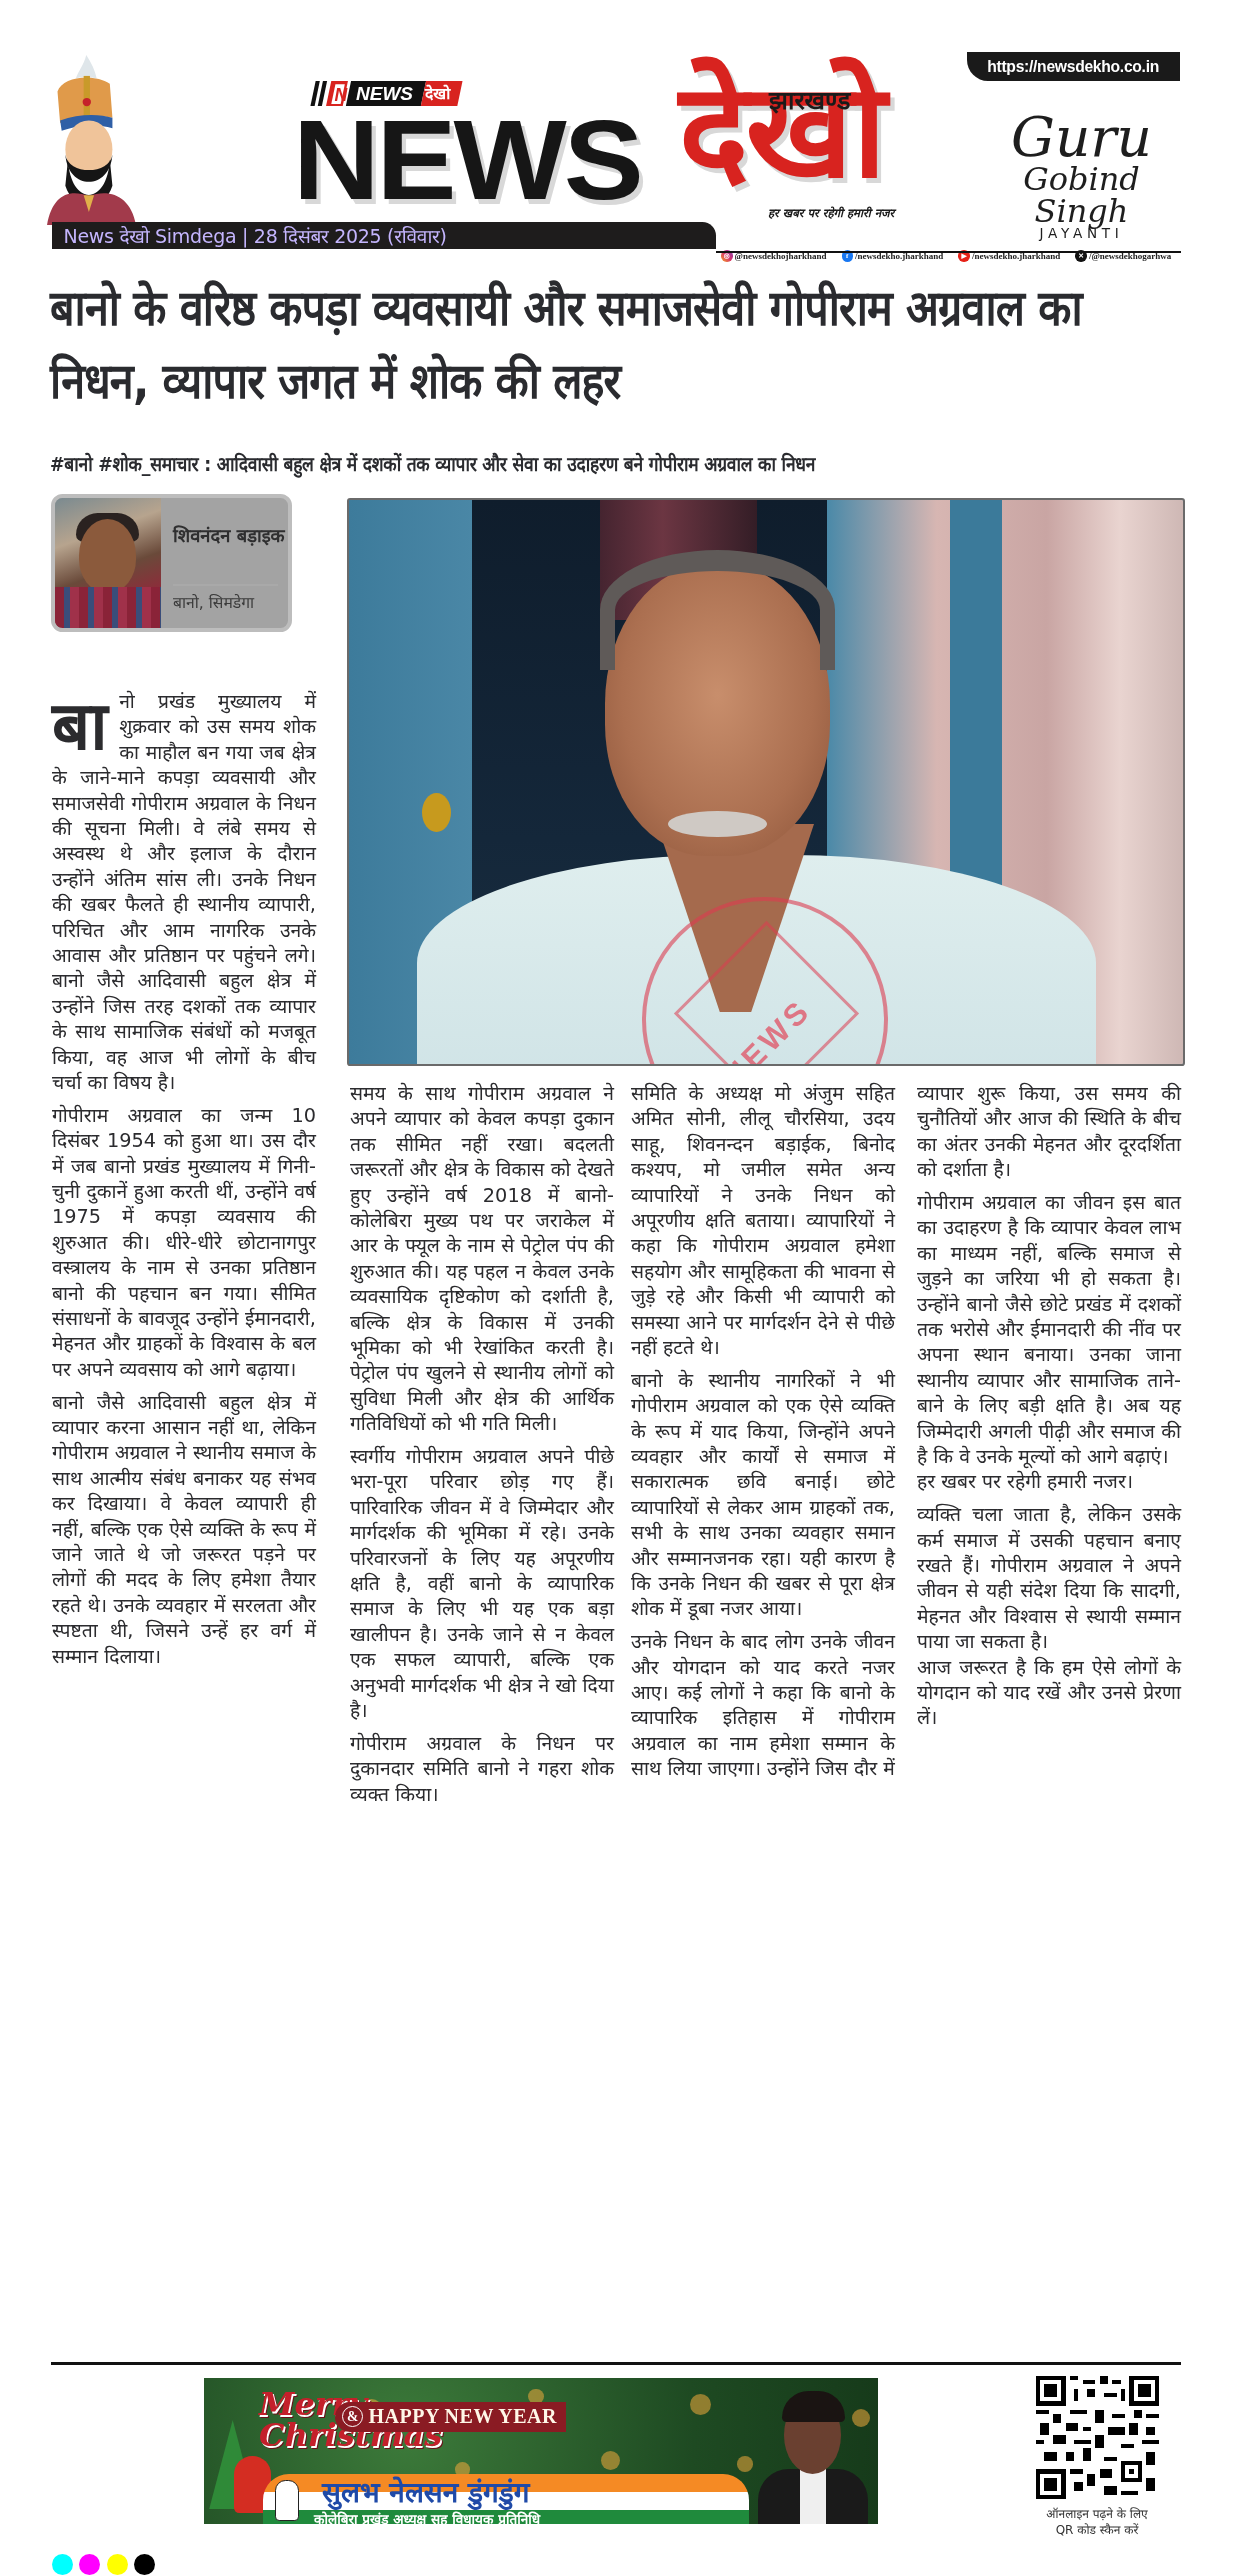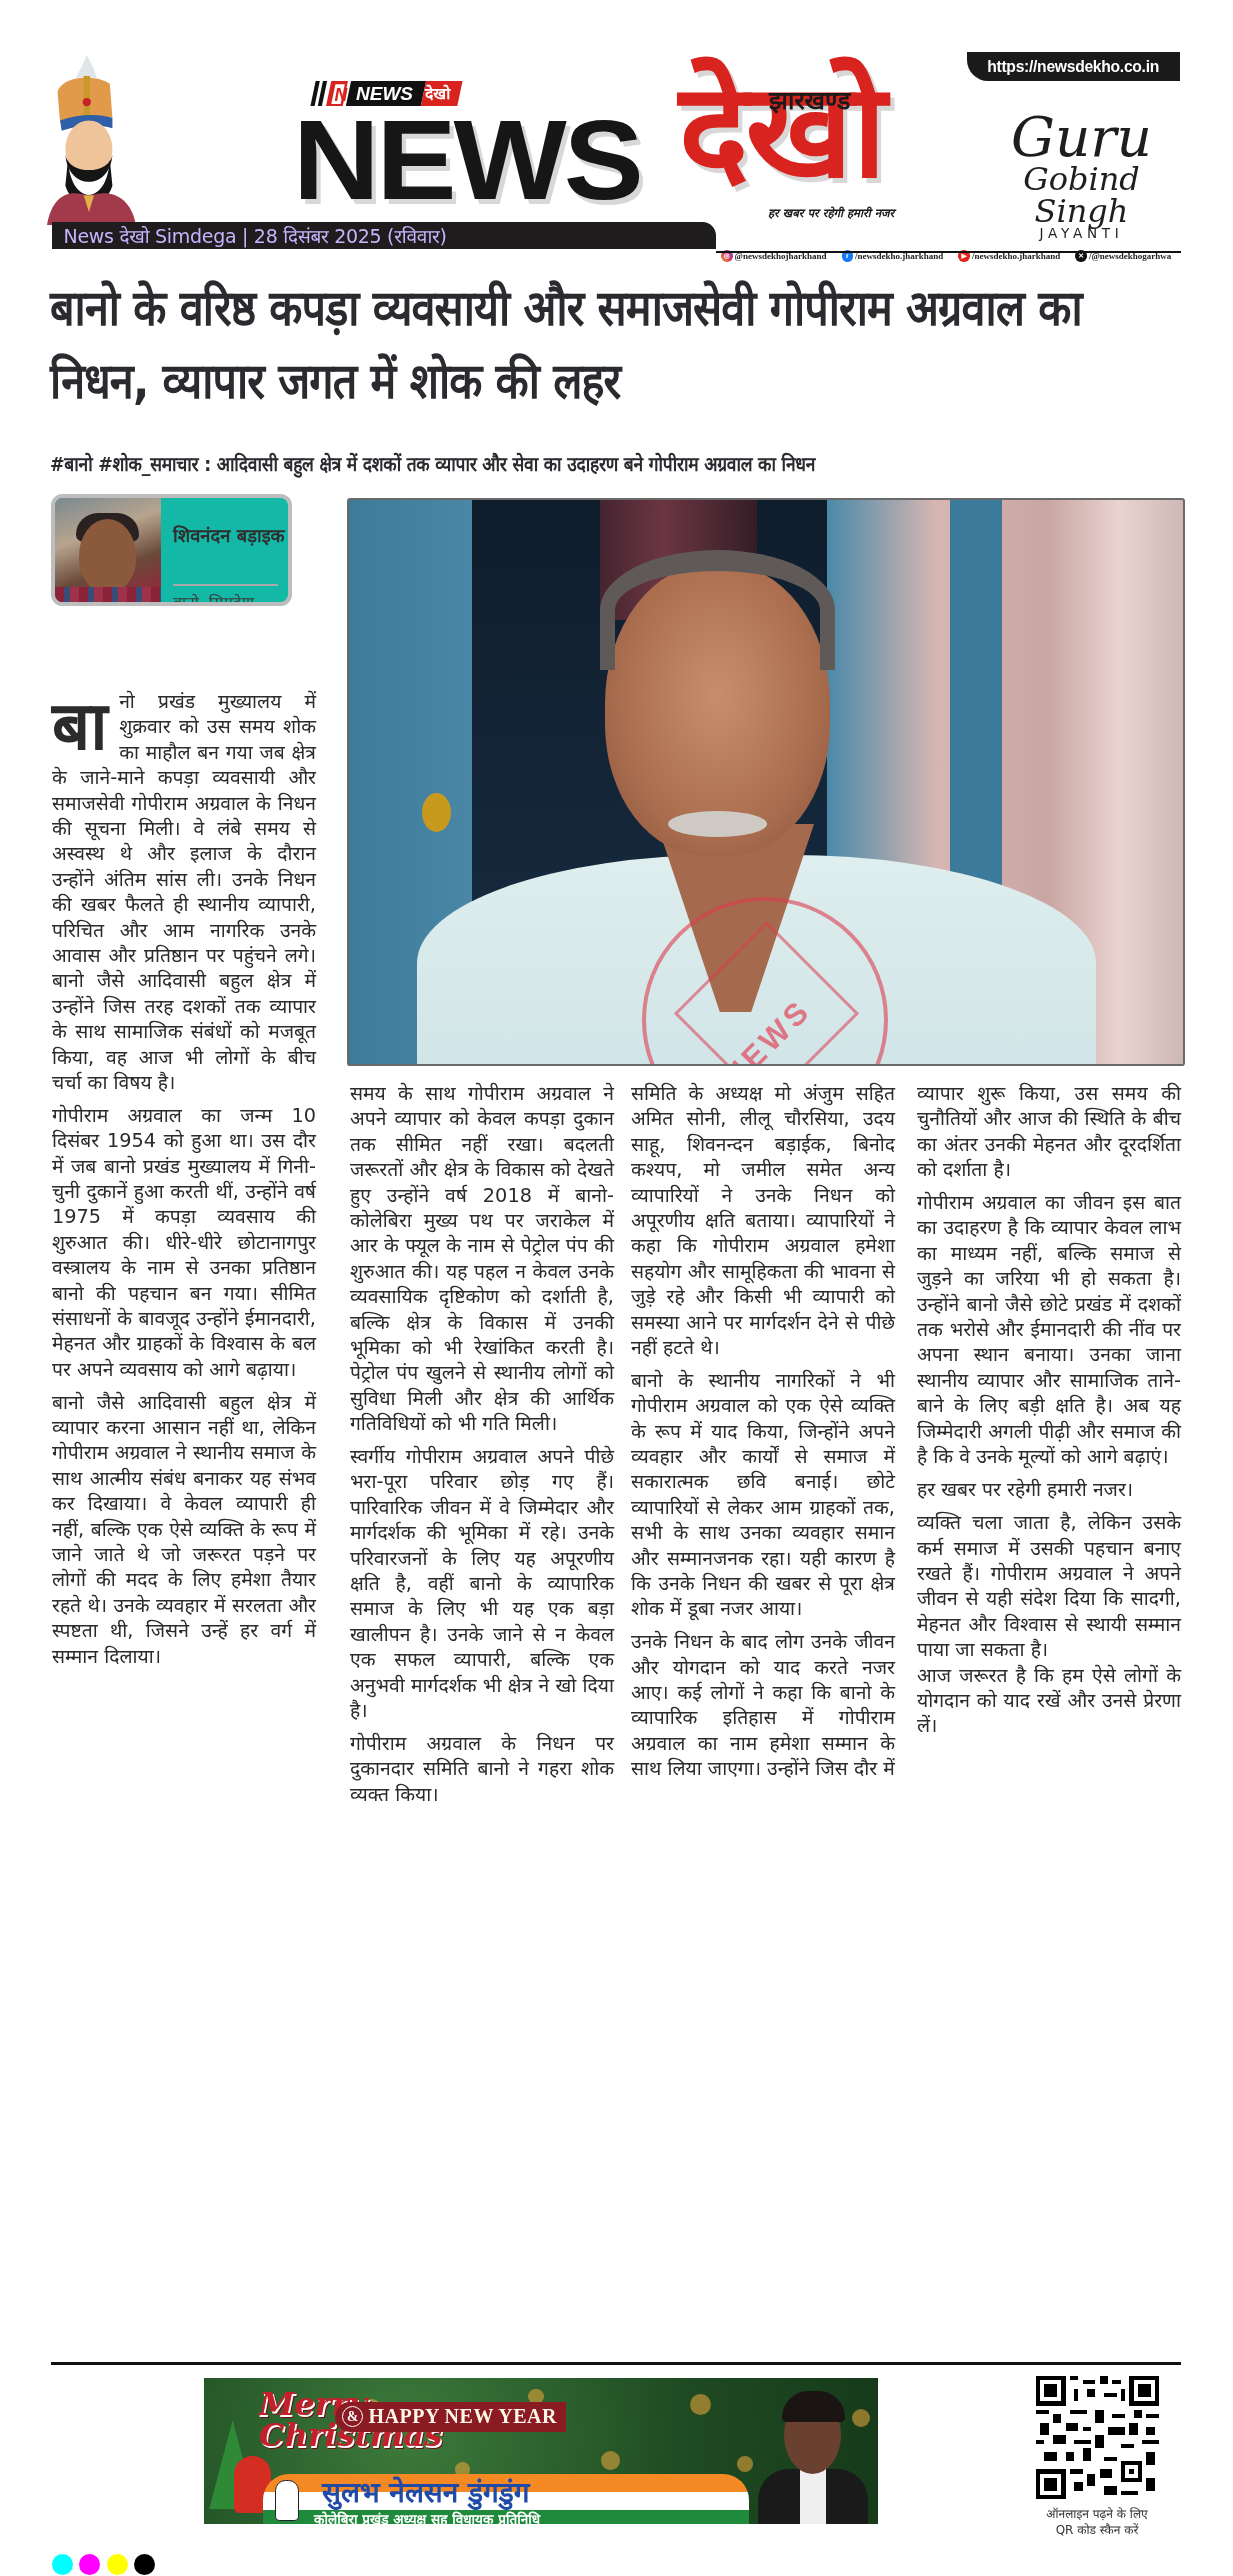--- a/index.html
+++ b/index.html
@@ -25,21 +25,21 @@
   .socials { position: absolute; left: 721px; top: 250px; display: flex; align-items: center; gap: 15px; font-family: Liberation Serif, serif; font-weight: bold; font-size: 9px; color: #222; }
   .socials .s-ico { width: 11.5px; height: 11.5px; border-radius: 50%; display: inline-flex; align-items: center; justify-content: center; color: #fff; font-size: 6.8px; margin-right: 2.1px; }
   .socials .soc { display: inline-flex; align-items: center; }
   .rule-top { position: absolute; left: 716px; top: 251px; width: 465px; height: 1.6px; background: #111; }
 
   
   .headline { position: absolute; left: 50px; top: 272px; width: 1139px; font-family: "DejaVu Sans", sans-serif; font-weight: bold; font-size: 49px; line-height: 73px; color: #2a2b2f; letter-spacing: -1px; transform: scaleX(0.88); transform-origin: left top; width: 1296px; }
   .subheadline { position: absolute; left: 50px; top: 450px; width: 1306px; font-family: "DejaVu Sans", sans-serif; font-weight: bold; font-size: 20px; color: #2a2b2f; letter-spacing: -0.3px; transform: scaleX(0.87); transform-origin: left top; white-space: nowrap; }
 
   
-  .byline-card { position: absolute; left: 51px; top: 494px; width: 241px; height: 112px; background: #14b8a6; border: 4.7px solid #bdbdbd; border-radius: 11.5px; overflow: hidden; }
+  .byline-card { position: absolute; left: 51px; top: 494px; width: 241px; height: 138px; background: #a3a3a3; border: 4.7px solid #bdbdbd; border-radius: 11.5px; overflow: hidden; }
   .byline-photo { position: absolute; left: 0; top: 0; width: 106px; height: 129px; background: linear-gradient(160deg, #7a8a90 0%, #b7a48e 30%, #6a4a3a 55%, #8a2f3a 75%, #3b4f6b 100%); }
   .byline-photo .face { position: absolute; left: 23.5px; top: 21px; width: 57px; height: 73px; border-radius: 50% 50% 45% 45%; background: #8b5a3c; }
   .byline-photo .hair { position: absolute; left: 21px; top: 14.6px; width: 63px; height: 29px; border-radius: 31px 31px 10.5px 10.5px; background: #2a2220; }
   .byline-photo .shirt { position: absolute; left: 0; top: 89px; width: 106px; height: 42px; background: repeating-linear-gradient(90deg, #8a2338 0 9.4px, #3a4d7a 9.4px 14.6px, #a0314a 14.6px 24px); }
   .byline-name { position: absolute; left: 118px; top: 26px; font-weight: bold; font-size: 18.3px; line-height: 24px; color: #2f2f30; }
   .byline-rule { position: absolute; left: 118px; top: 86px; width: 105px; height: 2.1px; background: #a9a9a9; }
   .byline-place { position: absolute; left: 118px; top: 93px; font-size: 15.7px; color: #3a3a3a; }
 
   
   .hero-photo { position: absolute; left: 347px; top: 498px; width: 838px; height: 568px; border: 2.6px solid #6a6a6a; border-radius: 3.1px; overflow: hidden; background: #3f7f9e; }
@@ -208,21 +208,21 @@
 </div>
 
 <div class="col col-3">
   <p>समिति के अध्यक्ष मो अंजुम सहित अमित सोनी, लीलू चौरसिया, उदय साहू, शिवनन्दन बड़ाईक, बिनोद कश्यप, मो जमील समेत अन्य व्यापारियों ने उनके निधन को अपूरणीय क्षति बताया। व्यापारियों ने कहा कि गोपीराम अग्रवाल हमेशा सहयोग और सामूहिकता की भावना से जुड़े रहे और किसी भी व्यापारी को समस्या आने पर मार्गदर्शन देने से पीछे नहीं हटते थे।</p>
   <p>बानो के स्थानीय नागरिकों ने भी गोपीराम अग्रवाल को एक ऐसे व्यक्ति के रूप में याद किया, जिन्होंने अपने व्यवहार और कार्यों से समाज में सकारात्मक छवि बनाई। छोटे व्यापारियों से लेकर आम ग्राहकों तक, सभी के साथ उनका व्यवहार समान और सम्मानजनक रहा। यही कारण है कि उनके निधन की खबर से पूरा क्षेत्र शोक में डूबा नजर आया।</p>
   <p>उनके निधन के बाद लोग उनके जीवन और योगदान को याद करते नजर आए। कई लोगों ने कहा कि बानो के व्यापारिक इतिहास में गोपीराम अग्रवाल का नाम हमेशा सम्मान के साथ लिया जाएगा। उन्होंने जिस दौर में</p>
 </div>
 
 <div class="col col-4">
   <p>व्यापार शुरू किया, उस समय की चुनौतियों और आज की स्थिति के बीच का अंतर उनकी मेहनत और दूरदर्शिता को दर्शाता है।</p>
-  <p style="margin-bottom:8px">गोपीराम अग्रवाल का जीवन इस बात का उदाहरण है कि व्यापार केवल लाभ का माध्यम नहीं, बल्कि समाज से जुड़ने का जरिया भी हो सकता है। उन्होंने बानो जैसे छोटे प्रखंड में दशकों तक भरोसे और ईमानदारी की नींव पर अपना स्थान बनाया। उनका जाना स्थानीय व्यापार और सामाजिक ताने-बाने के लिए बड़ी क्षति है। अब यह जिम्मेदारी अगली पीढ़ी और समाज की है कि वे उनके मूल्यों को आगे बढ़ाएं।</p>
+  <p style="margin-bottom:0">गोपीराम अग्रवाल का जीवन इस बात का उदाहरण है कि व्यापार केवल लाभ का माध्यम नहीं, बल्कि समाज से जुड़ने का जरिया भी हो सकता है। उन्होंने बानो जैसे छोटे प्रखंड में दशकों तक भरोसे और ईमानदारी की नींव पर अपना स्थान बनाया। उनका जाना स्थानीय व्यापार और सामाजिक ताने-बाने के लिए बड़ी क्षति है। अब यह जिम्मेदारी अगली पीढ़ी और समाज की है कि वे उनके मूल्यों को आगे बढ़ाएं।</p>
   <p>हर खबर पर रहेगी हमारी नजर।</p>
   <p style="margin-bottom:0">व्यक्ति चला जाता है, लेकिन उसके कर्म समाज में उसकी पहचान बनाए रखते हैं। गोपीराम अग्रवाल ने अपने जीवन से यही संदेश दिया कि सादगी, मेहनत और विश्वास से स्थायी सम्मान पाया जा सकता है।</p>
   <p>आज जरूरत है कि हम ऐसे लोगों के योगदान को याद रखें और उनसे प्रेरणा लें।</p>
 </div>
 
 <div class="rule-bottom"></div>
 
 <div class="ad-banner">
   <div class="bokeh" style="left:157px;top:21px;width:21px;height:21px;"></div>
   <div class="bokeh" style="left:324px;top:10.5px;width:15.7px;height:15.7px;"></div>

